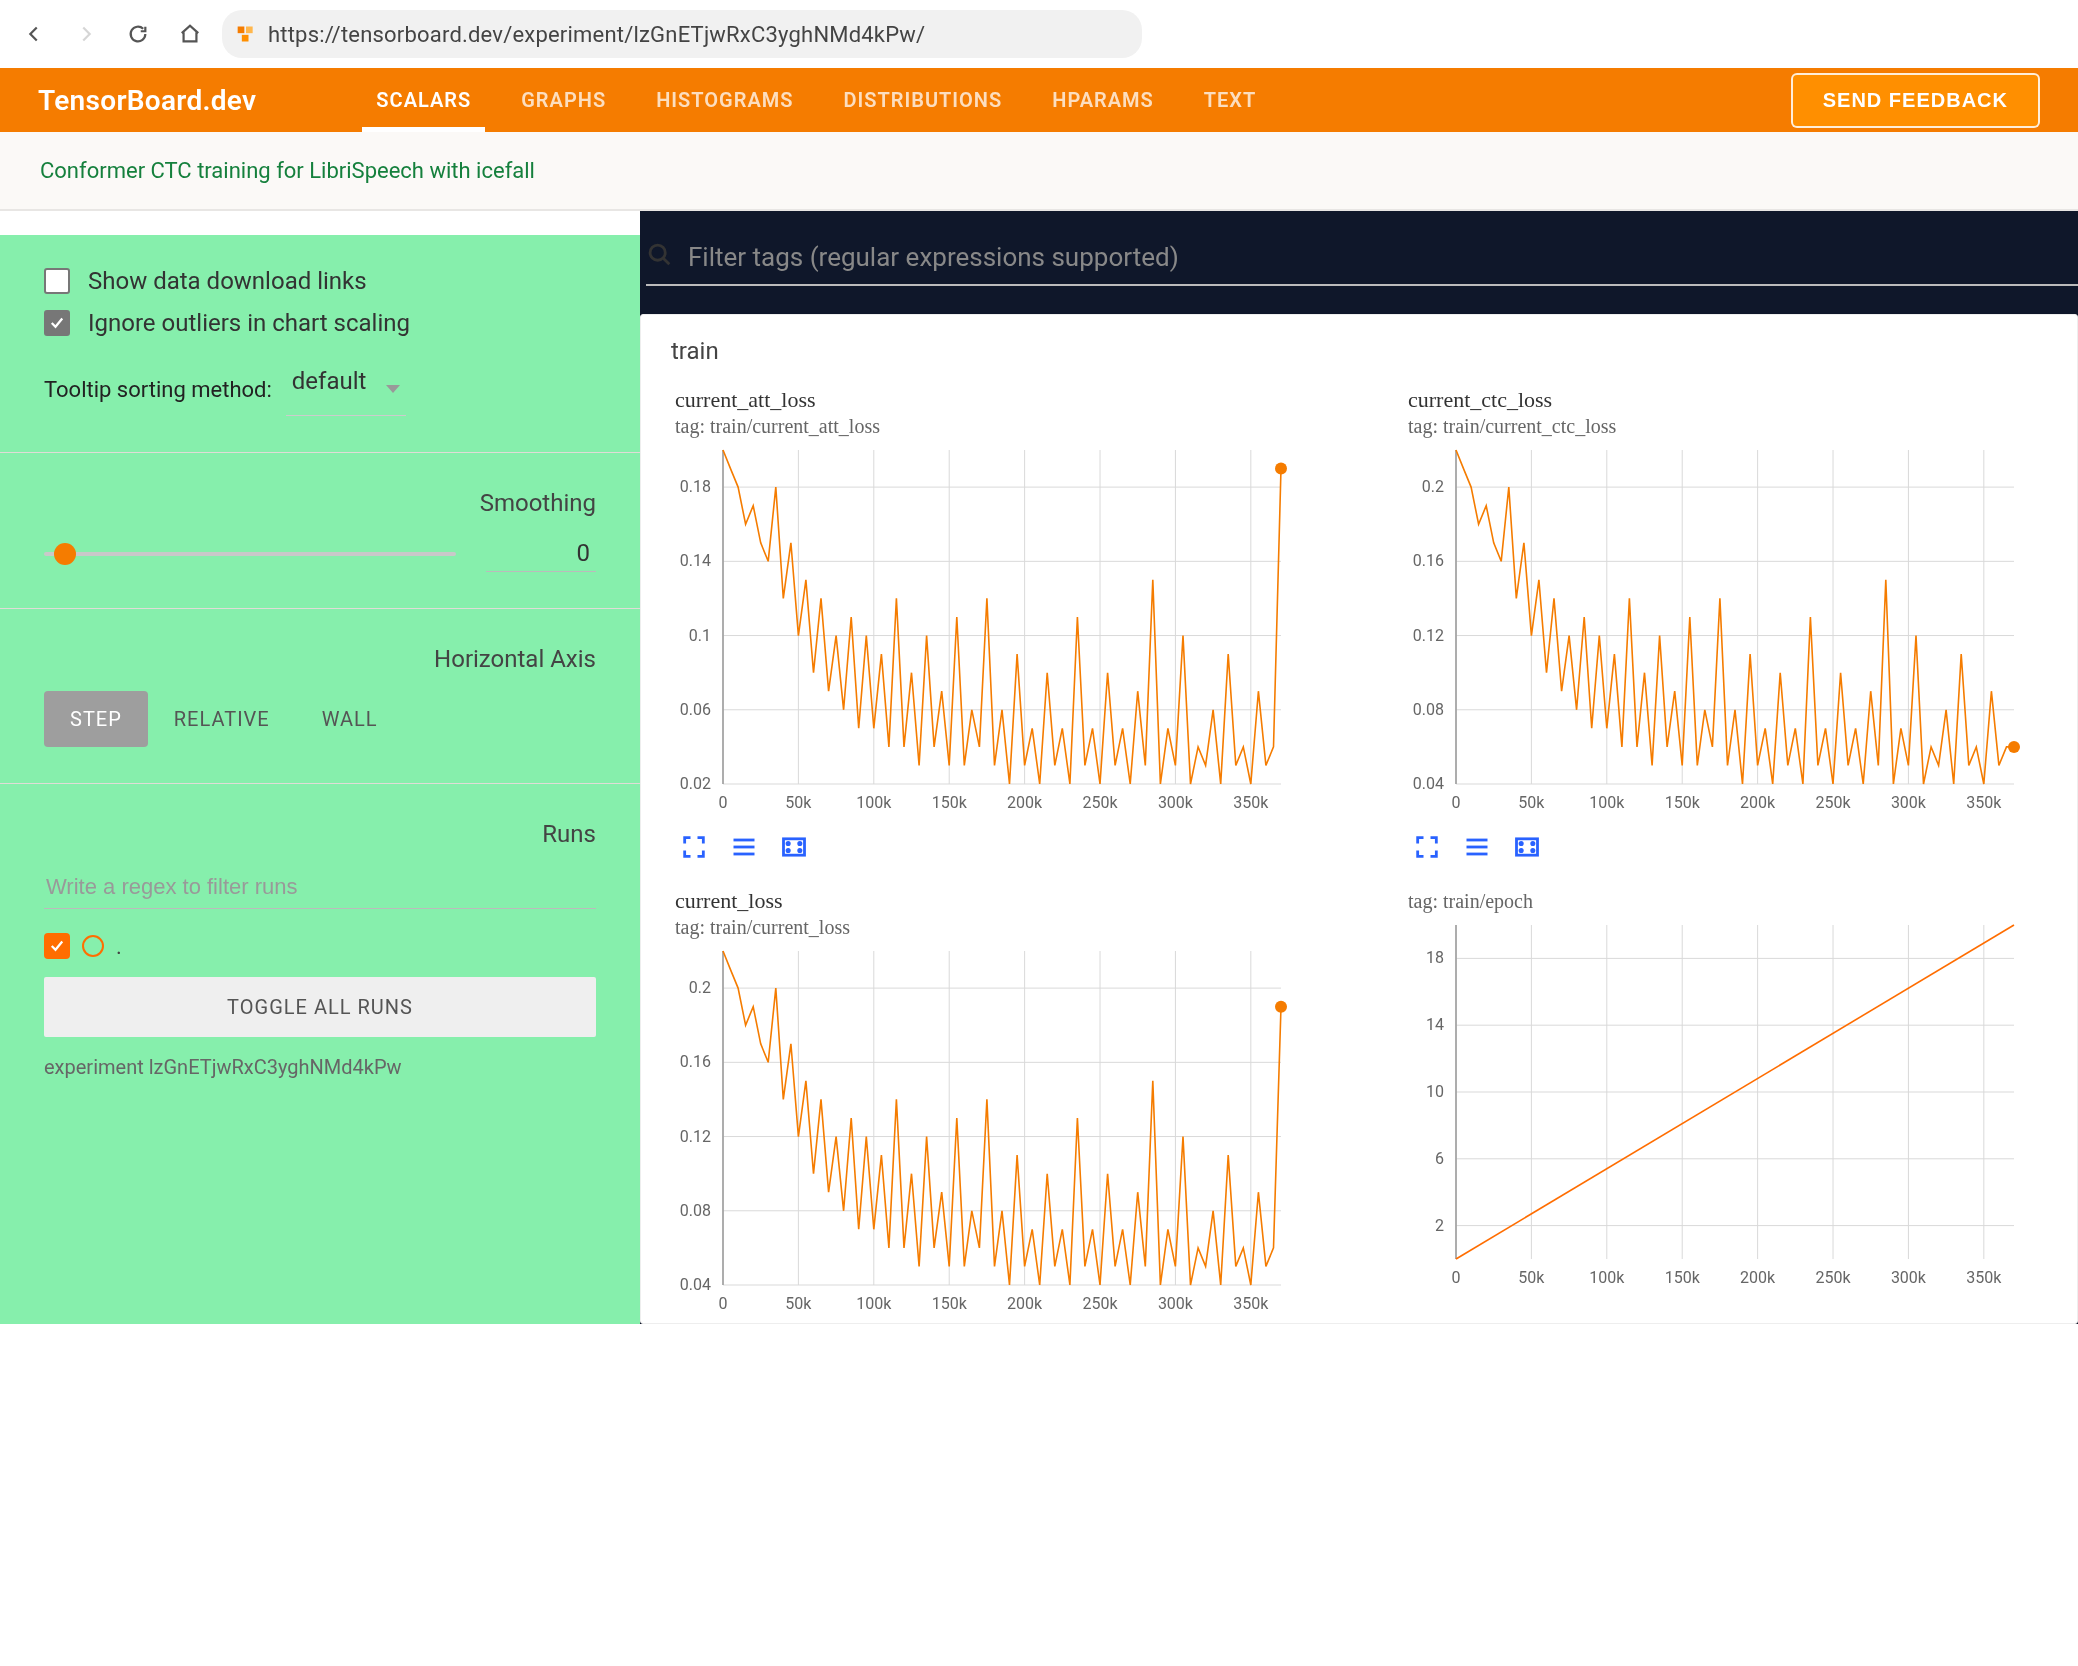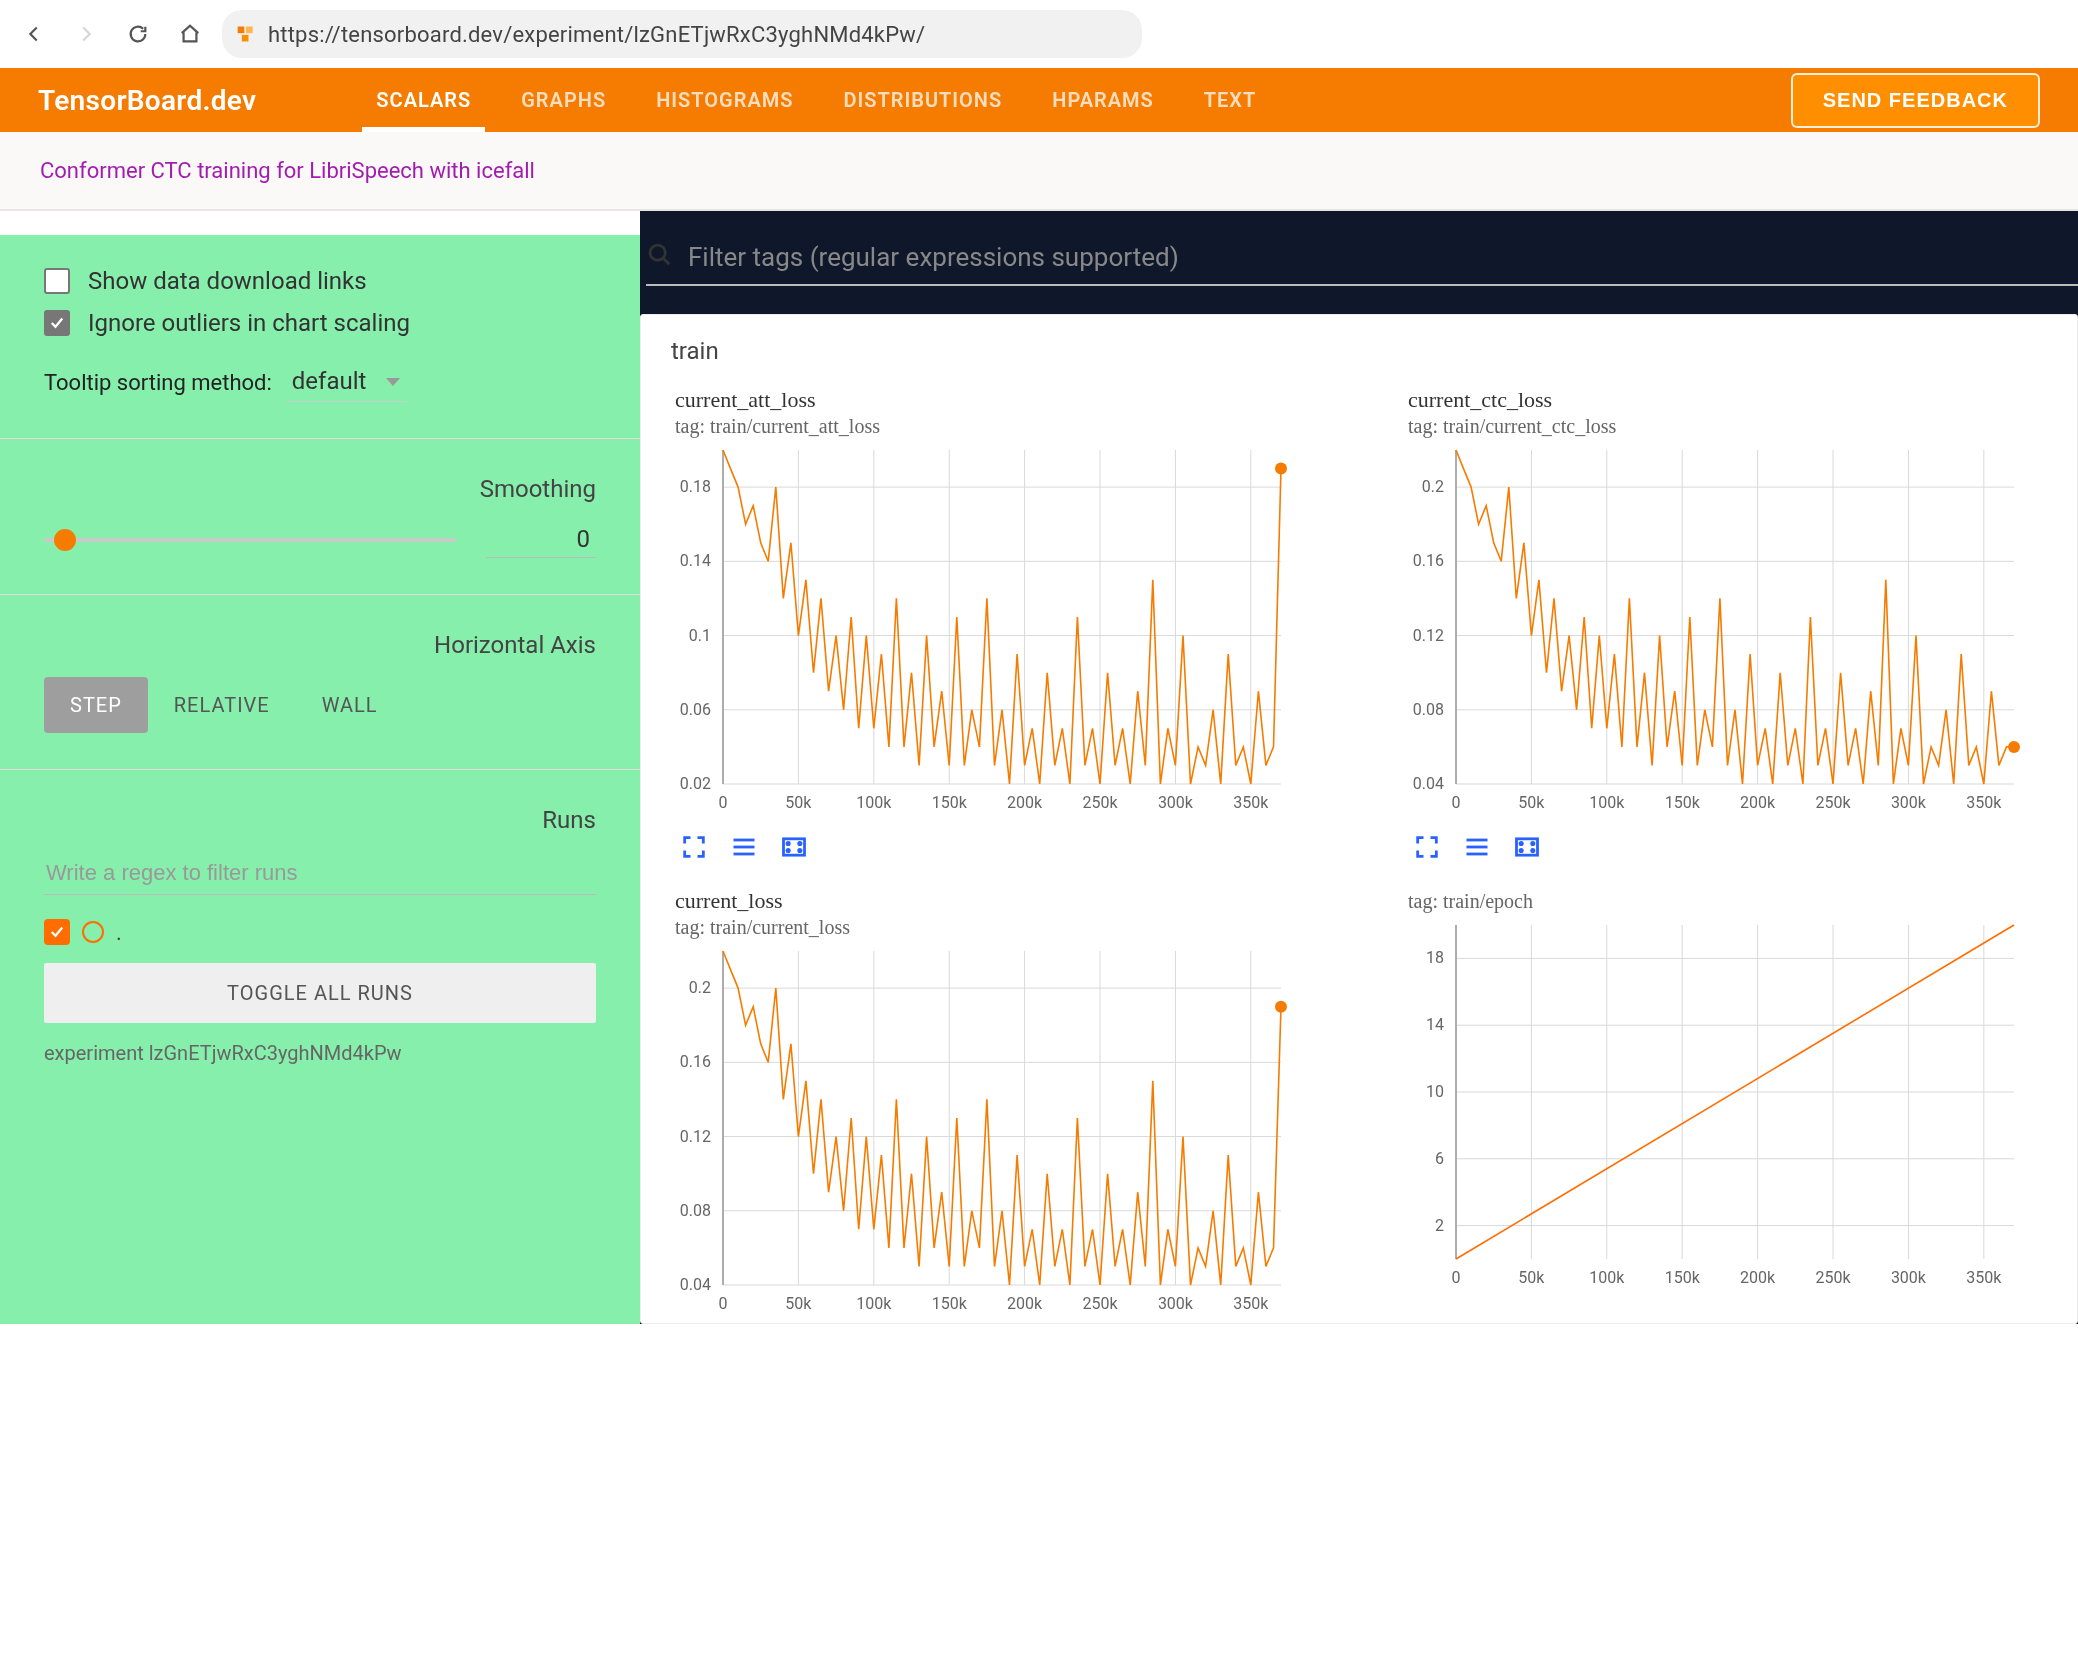--- a/index.html
+++ b/index.html
@@ -103,21 +103,21 @@
     font-size: 20px;
     font-weight: 600;
     letter-spacing: 1px;
     padding: 14px 30px;
     border-radius: 6px;
   }
 
   .subheader {
     padding: 26px 40px;
     font-size: 22px;
-    color: #a21caf;
+    color: #15803d;
     border-bottom: 2px solid #e8e6e4;
     background: #fbf9f7;
   }
 
   
   .main {
     display: flex;
   }
   .sidebar {
     width: 640px;
@@ -141,21 +141,21 @@
     border:2.5px solid #777; border-radius:3px;
     display:inline-flex; align-items:center; justify-content:center;
     background:#fff;
   }
   .check-box.checked { background:#777; border-color:#777; }
   .check-box.checked svg { display:block; }
   .check-box svg { display:none; }
 
   .tooltip-row { display:flex; align-items:center; gap:14px; margin-top:26px; font-size:22px; }
   .tooltip-row .sel {
-    border-bottom:1px solid #ccc; padding:4px 40px 6px 6px; position:relative; font-size:24px; color:#333;
+    border-bottom:1px solid #ccc; padding:4px 40px 20px 6px; position:relative; font-size:24px; color:#333;
   }
   .tooltip-row .sel::after {
     content:""; position:absolute; right:6px; top:50%; transform:translateY(-50%);
     border-left:7px solid transparent; border-right:7px solid transparent; border-top:8px solid #999;
   }
 
   .side-divider { height:1px; background:#e0dcd7; margin:36px -44px; }
 
   .side-label { font-size:24px; color:#444; margin-bottom:18px;text-align:right; }
 

